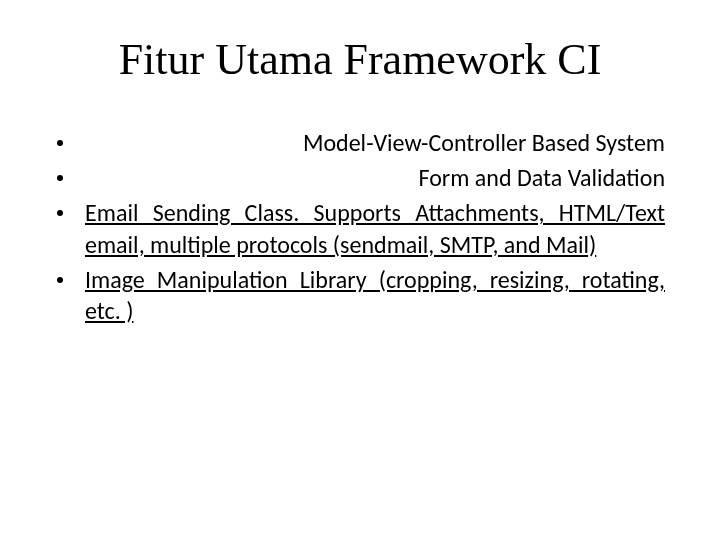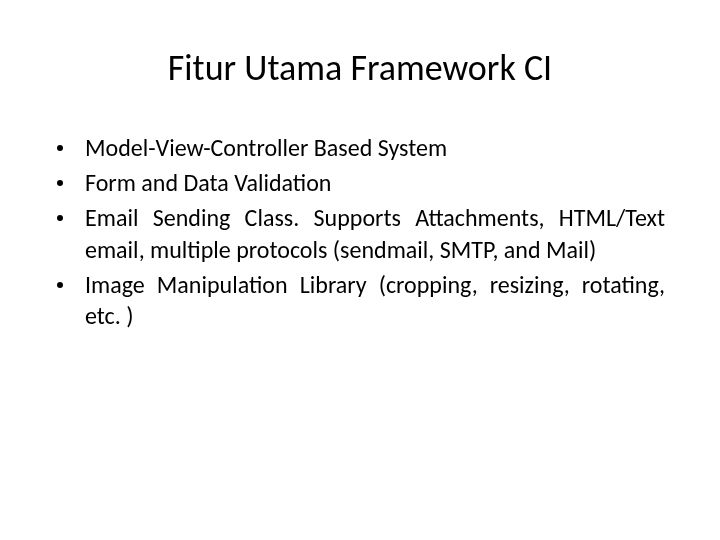--- a/index.html
+++ b/index.html
@@ -9,25 +9,26 @@
     }
     body {
       width: 720px;
       height: 540px;
       background: #ffffff;
       font-family: Calibri, 'Segoe UI', Arial, sans-serif;
       color: #000000;
       padding: 30px 55px 30px 55px;
     }
     .title {
-      font-size: 36px;
+      font-size: 44px;
       font-weight: 400;
       text-align: center;
       margin-bottom: 42px;
-      margin-top: 16px;
+      margin-top: 4px;
+      font-family: Liberation Serif, serif;
     }
     .bullet-list {
       list-style: none;
       padding: 0;
       margin: 0;
     }
     .bullet-item {
       display: flex;
       align-items: flex-start;
       margin-bottom: 4px;
@@ -39,24 +40,26 @@
       background: #000;
       border-radius: 50%;
       margin-top: 13px;
       margin-right: 22px;
       margin-left: 2px;
     }
     .bullet-text {
       font-size: 24px;
       line-height: 1.3;
       flex: 1;
+      text-align: right;
     }
     .bullet-text.justify {
       text-align: justify;
       text-align-last: left;
+      text-decoration: underline;
     }
   </style>
 </head>
 <body>
 
 <h1 class="title">Fitur Utama Framework CI</h1>
 
 <ul class="bullet-list">
   <li class="bullet-item">
     <span class="bullet-dot"></span>

